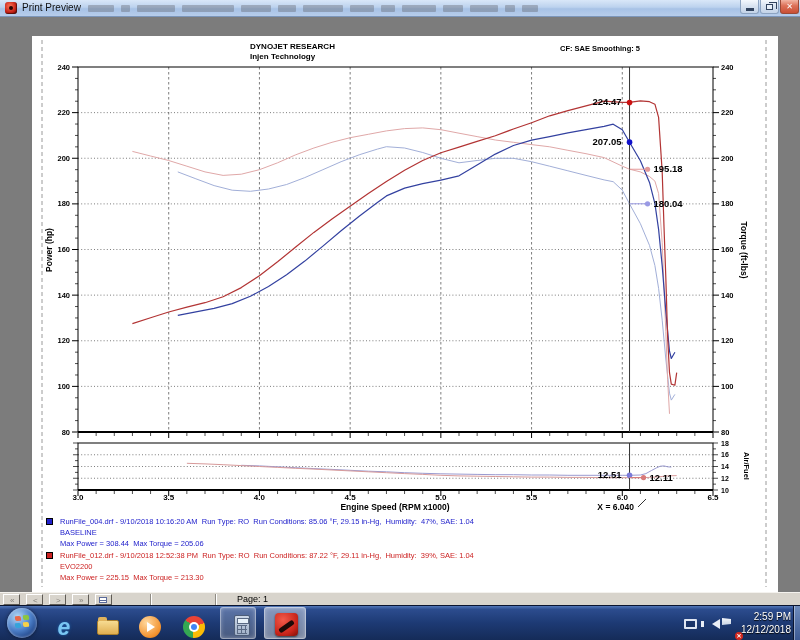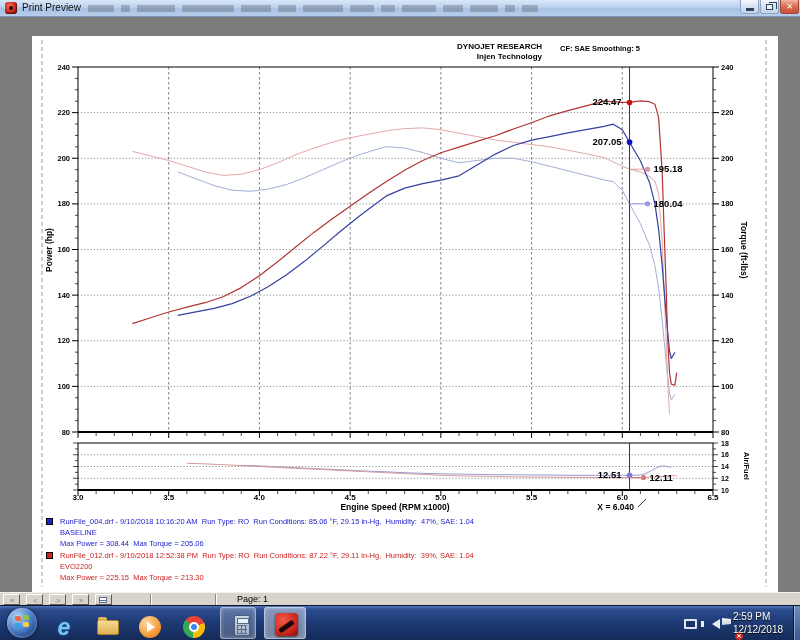--- a/index.html
+++ b/index.html
@@ -30,21 +30,21 @@
   .tb-btn{position:absolute;top:2px;height:15px;background:#d8d4cc;
     border:1px solid;border-color:#ffffff #5f5b55 #5f5b55 #ffffff;
     font-size:9px;color:#000;text-align:center;line-height:13px;padding:0 2px;cursor:default;}
   .tb-btn.disabled{color:#928e86;text-shadow:1px 1px 0 #fff;}
   #chk-lock{position:absolute;left:240px;top:4px;width:11px;height:11px;background:#fff;
     border:1px solid;border-color:#6c6862 #ffffff #ffffff #6c6862;box-shadow:inset 1px 1px 0 #3f3c38;}
   #lbl-lock{position:absolute;left:256px;top:3px;font-size:9px;color:#000;}
 
   
   #page{position:absolute;left:32px;top:36px;width:746px;height:556px;background:#ffffff;}
-  .hdr{position:absolute;text-align:right;font-weight:bold;color:#000;}
+  .hdr{position:absolute;text-align:left;font-weight:bold;color:#000;}
   #chart-svg{position:absolute;left:0;top:0;width:800px;height:640px;pointer-events:none;}
   svg text{font-family:"Liberation Sans",sans-serif;font-weight:bold;fill:#000;}
 
   
   #legend{position:absolute;left:90px;top:67px;width:258px;height:22px;background:#fff;border:1px solid #000;z-index:3;}
   .lg-row{position:relative;height:10px;}
   .lg-sq{position:absolute;left:4px;top:2px;width:7px;height:7px;border:1px solid #000;}
   .lg-a{position:absolute;left:16px;top:1px;font-size:7.5px;font-weight:bold;white-space:pre;}
   .lg-b{position:absolute;left:163px;top:1px;font-size:7.5px;font-weight:bold;white-space:pre;}
 
@@ -88,21 +88,21 @@
   #redapp{width:23px;height:23px;border-radius:4px;background:radial-gradient(circle at 35% 30%,#f25a4a,#c8241a 65%,#7c0f08);position:relative;box-shadow:0 1px 2px rgba(0,0,0,.6);}
   #redapp:before{content:"";position:absolute;left:3px;top:11px;width:17px;height:5px;background:#1c0a08;transform:rotate(-35deg);border-radius:2px;}
   
   .tray-ico{position:absolute;top:11px;color:#e9eef6;}
   #tray-pc{width:13px;height:10px;border:2px solid #dfe6f2;border-radius:1px;background:rgba(20,40,80,.3);}
   #tray-vol{width:0;height:0;border-top:5px solid transparent;border-bottom:5px solid transparent;border-right:8px solid #e9eef6;position:relative;}
   #tray-vol:before{content:"";position:absolute;left:-11px;top:-3px;width:3px;height:6px;background:#e9eef6;}
   #tray-flag{width:9px;height:7px;background:linear-gradient(180deg,#f2f5fa,#c9d4e4);clip-path:polygon(0 0,100% 15%,100% 85%,0 100%);position:relative;}
   #flag-badge{position:absolute;left:13px;top:14px;width:8px;height:8px;border-radius:50%;background:#d3281e;color:#fff;
     font-size:6px;line-height:8px;text-align:center;font-weight:bold;}
-  #clock{position:absolute;left:733px;top:4px;width:58px;text-align:left;color:#fff;font-size:10px;line-height:13px;text-shadow:0 1px 1px #000;}
+  #clock{position:absolute;left:733px;top:4px;width:58px;text-align:right;color:#fff;font-size:10px;line-height:13px;text-shadow:0 1px 1px #000;}
   #show-desktop{position:absolute;left:793px;top:0;width:7px;height:35px;border-left:1px solid #0a1530;
     background:linear-gradient(180deg,#6f8cbd,#3a5892);box-shadow:inset 1px 0 0 rgba(255,255,255,.4);}
 </style>
 </head>
 <body>
 
 <div id="screen">
 
   <div id="titlebar">
     <div id="app-icon"></div>

